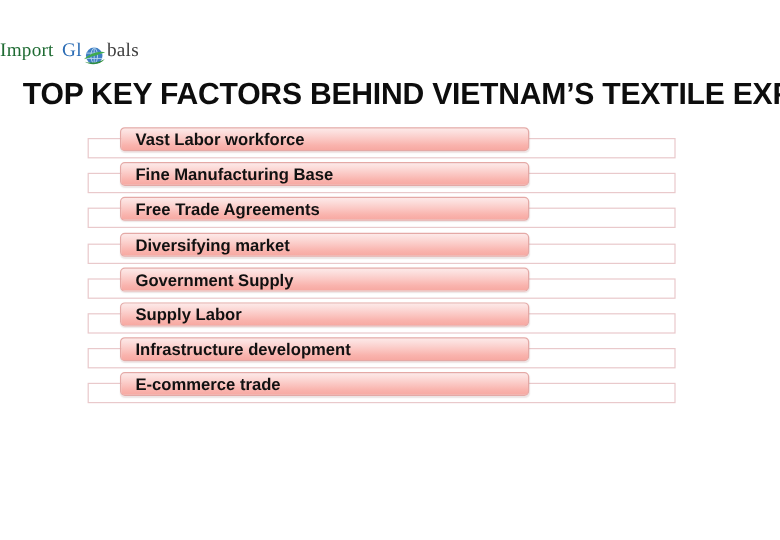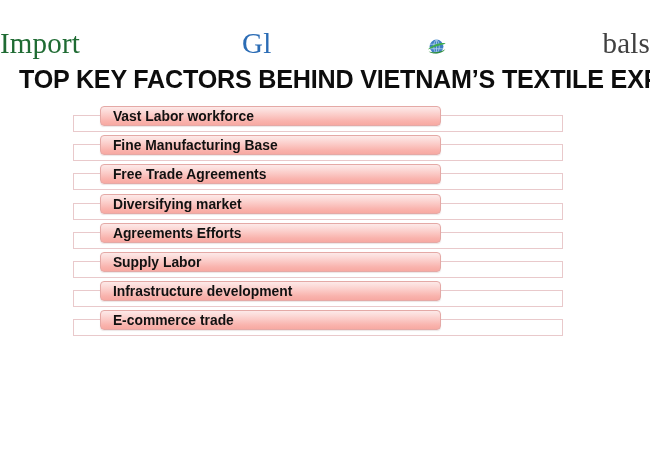--- a/index.html
+++ b/index.html
@@ -24,24 +24,24 @@
 
   
   .logo {
     position: absolute;
     left: 0;
     right: 0;
     top: 28px;
     height: 30px;
     display: flex;
     align-items: center;
-    justify-content: space-between;
+    justify-content: flex-start;
     gap: 0px;
     font-family: "Liberation Serif", serif;
-    font-size: 29px;
+    font-size: 16px;
     line-height: 1;
     letter-spacing: 0.2px;
     white-space: nowrap;
   }
   .logo-import {
     color: #1f6b33;
     font-weight: 400;
     margin-right: 7px;
   }
   .logo-gl {
@@ -185,21 +185,21 @@
     <div class="row">
       <div class="track"></div>
       <div class="bar">
         <span class="bar-label">Diversifying market</span>
       </div>
     </div>
 
     <div class="row">
       <div class="track"></div>
       <div class="bar">
-        <span class="bar-label">Agreements Efforts</span>
+        <span class="bar-label">Government Supply</span>
       </div>
     </div>
 
     <div class="row">
       <div class="track"></div>
       <div class="bar">
         <span class="bar-label">Supply Labor</span>
       </div>
     </div>
 

